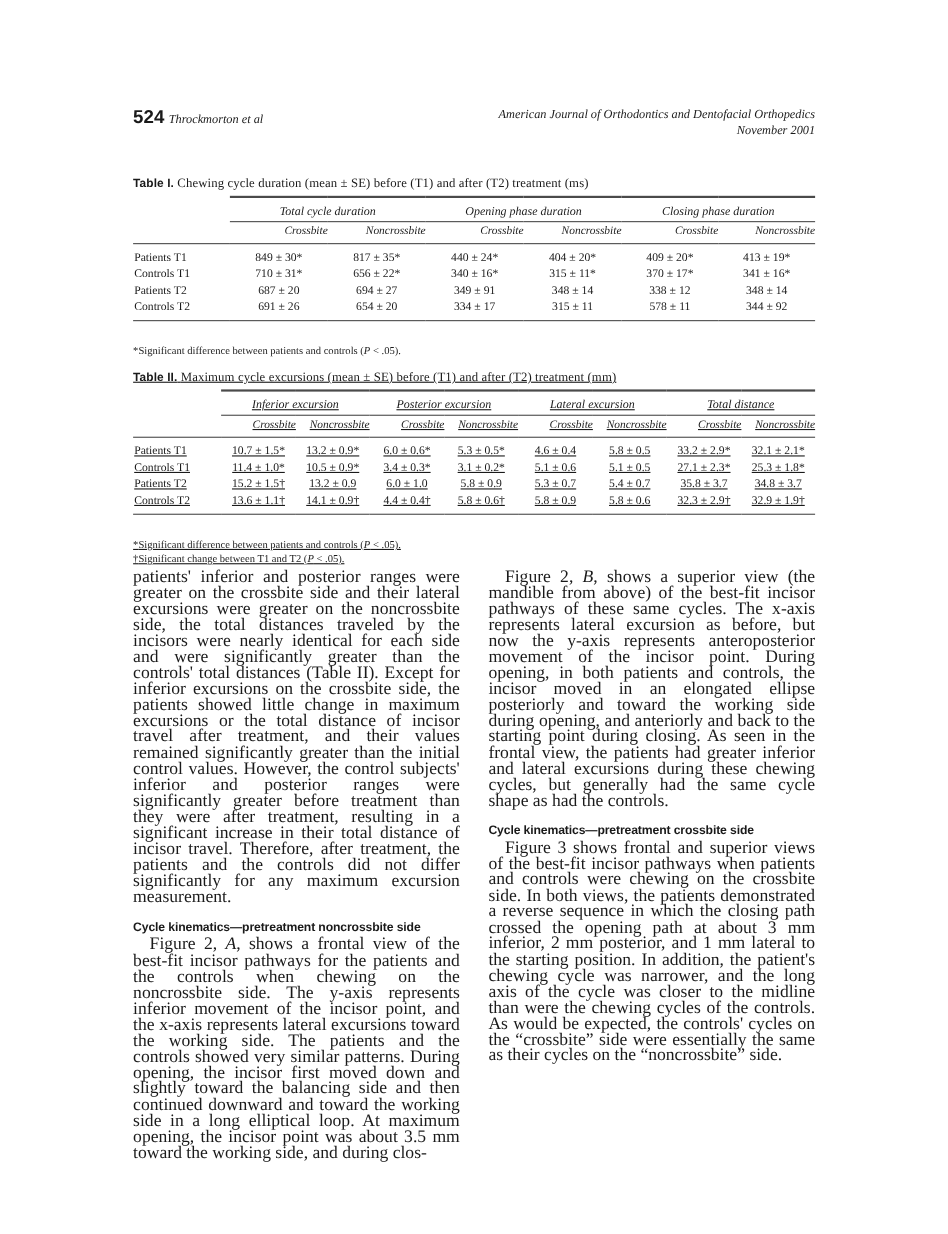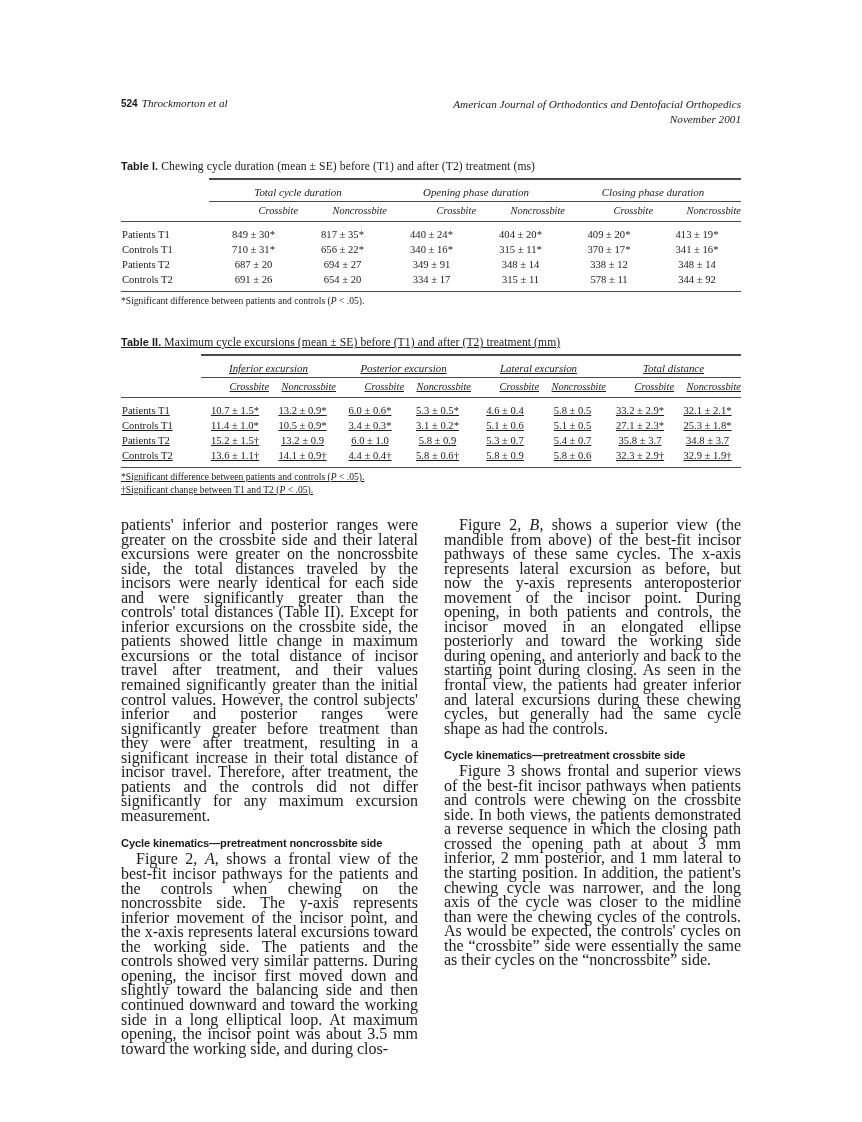--- a/index.html
+++ b/index.html
@@ -34,21 +34,21 @@
     position: absolute;
     left: 0; top: 0;
     font-size: 11.2px;
     font-style: italic;
     white-space: nowrap;
   }
   .runhead-left .folio {
     font-weight: bold;
     font-style: normal;
     font-family: "Liberation Sans", sans-serif;
-    font-size: 10px;
+    font-size: 17px;
     margin-right: 4px;
   }
   .runhead-right {
     position: absolute;
     right: 0; top: 0;
     text-align: right;
     font-size: 11.2px;
     font-style: italic;
     line-height: 14.5px;
     white-space: nowrap;
@@ -119,21 +119,21 @@
   tr.datarow td.rowlabel {
     text-align: left;
     padding-left: 1px;
     white-space: nowrap;
   }
   tr.datarow.first td { padding-top: 7px; }
   tr.datarow.last td { padding-bottom: 6px; }
 
   .tnote {
     font-size: 9.6px;
-    margin-top: 3px;
+    margin-top: 22px;
     line-height: 12.6px;
   }
   .tnote i { font-style: italic; }
 
   
   .columns {
     position: absolute;
     left: 121px;
     top: 518px;
     width: 620px;

